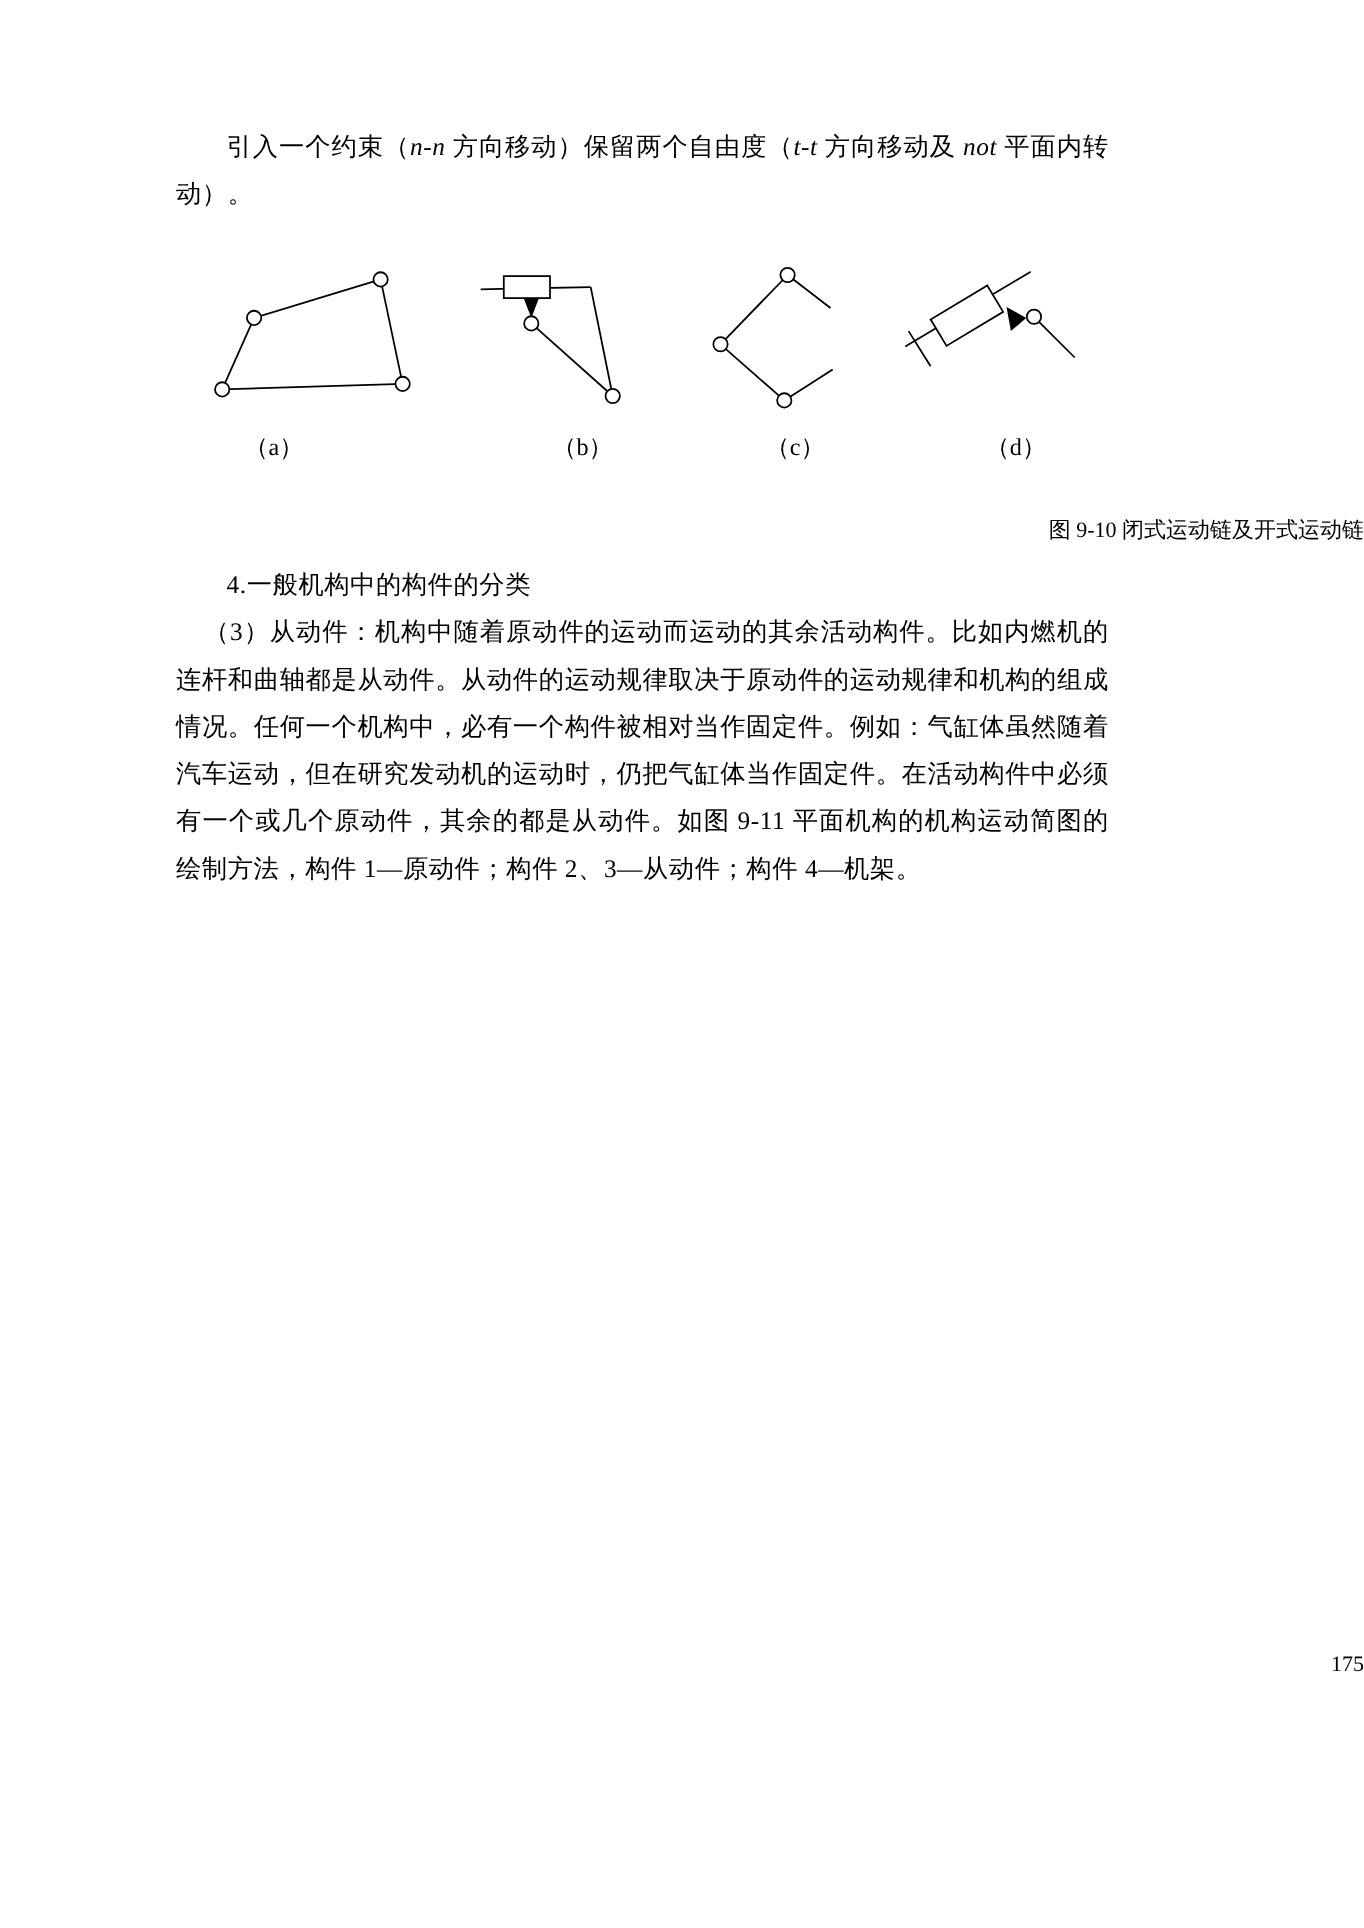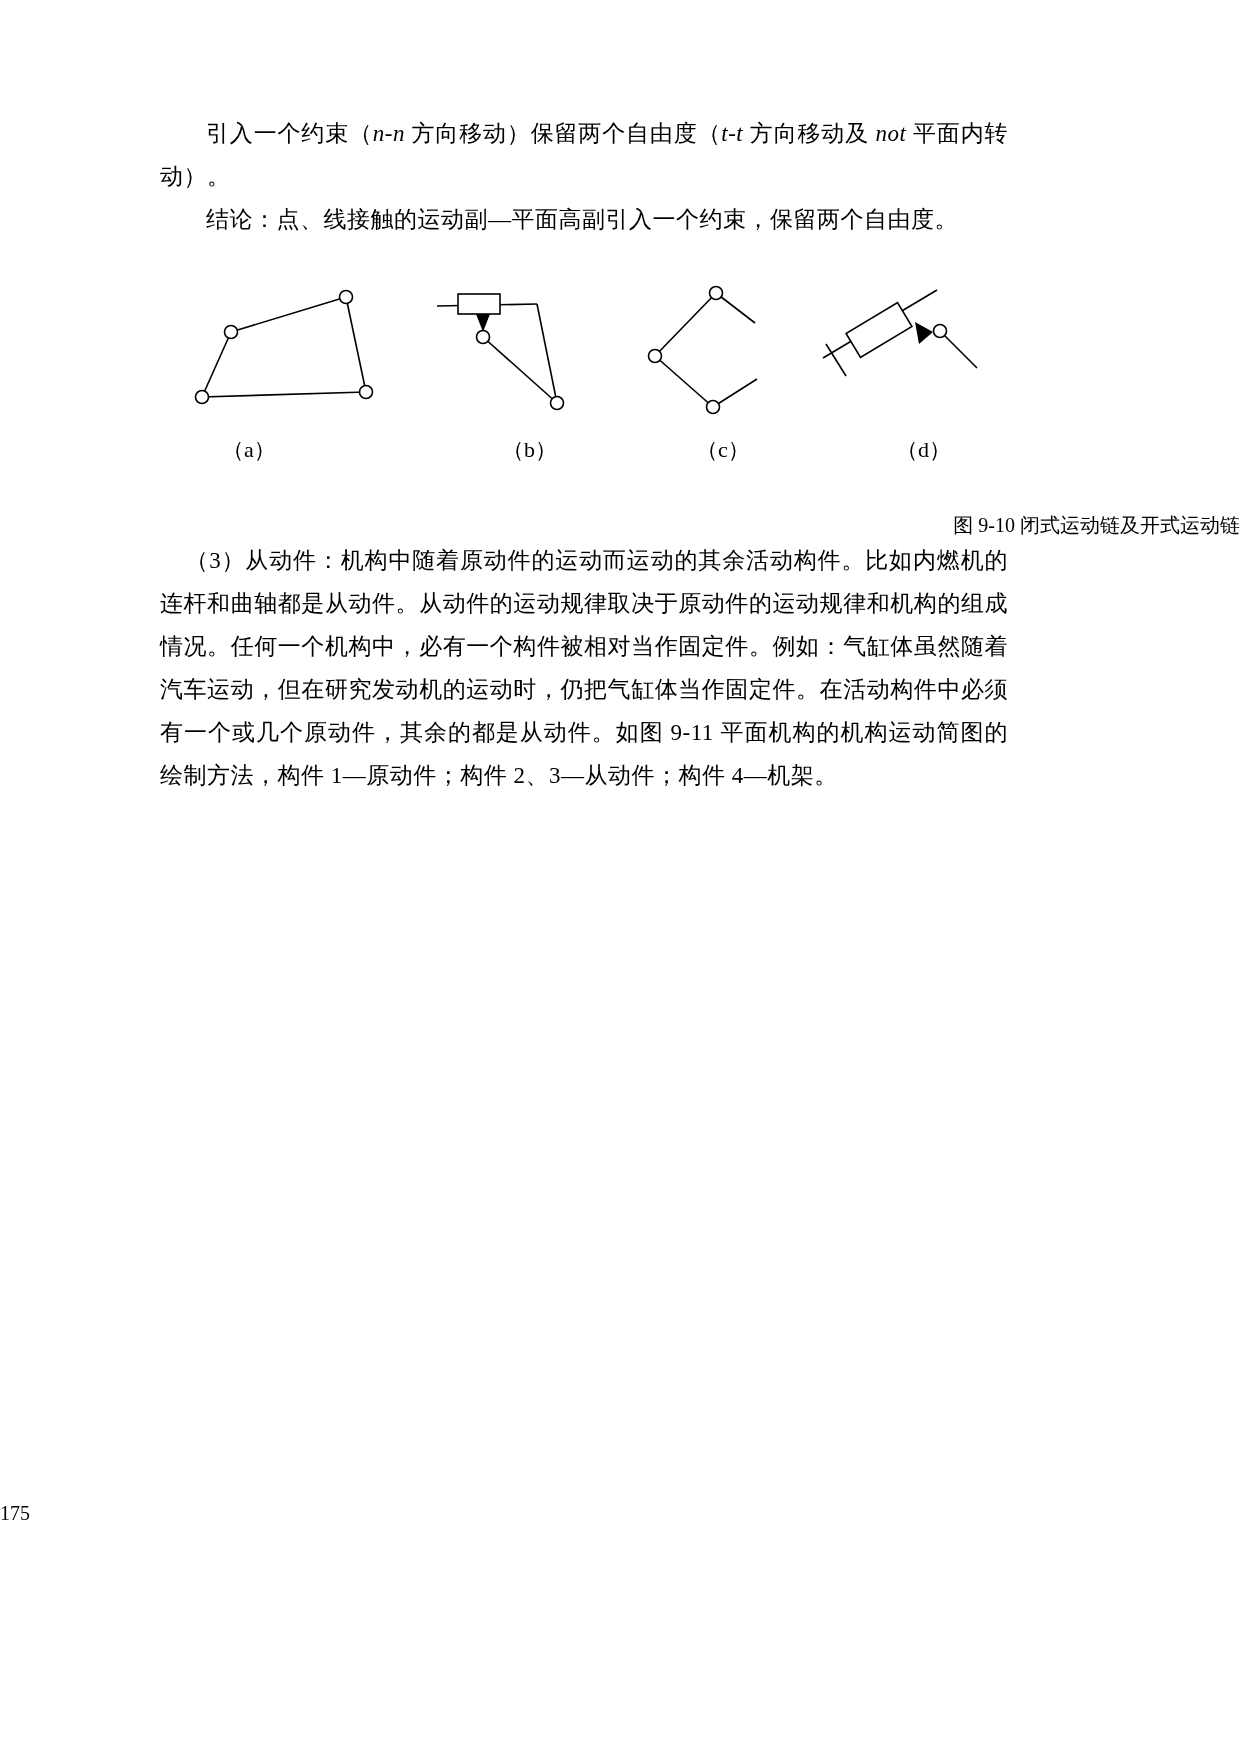--- a/index.html
+++ b/index.html
@@ -52,40 +52,39 @@
     margin-top: 30px;
     text-align: right;
     font-size: 20px;
     line-height: 28px;
   }
   .page-number {
     position: absolute;
     top: 1500px;
     left: 0;
     width: 100%;
-    text-align: left;
+    text-align: right;
     font-size: 20px;
     line-height: 26px;
   }
   svg line, svg polyline, svg path, svg rect {
     stroke: #000000;
     stroke-width: 1.6;
   }
   svg rect.slider { fill: #ffffff; }
   svg circle.joint { fill: #ffffff; stroke: #000000; stroke-width: 1.6; }
   svg polygon.pin { fill: #000000; stroke: none; }
 </style>
 </head>
 <body>
 
 <div class="page">
 
   <p class="p indent2"><span>引入一个约束（</span><span class="var">n-n</span><span> 方向移动）保留两个自由度（</span><span class="var">t-t</span><span> 方向移动及 </span><span class="var">not</span><span> 平面内转动）。</span></p>
 
-  <p class="p indent2">结论：点、线接触的运动副—平面高副引入一个约束，保留两个自由度。</p>
 
 
 
   <div class="figure-block">
 
     <svg class="diagram" style="left:185px; top:5px" width="200" height="135" viewBox="0 0 200 135">
       <g>
         <line x1="17" y1="111" x2="46" y2="46"></line>
         <line x1="46" y1="46" x2="161" y2="11"></line>
         <line x1="161" y1="11" x2="181" y2="106"></line>
@@ -143,20 +142,21 @@
     </svg>
 
     <span class="fig-label" style="left:222px">（a）</span>
     <span class="fig-label" style="left:502px">（b）</span>
     <span class="fig-label" style="left:696px">（c）</span>
     <span class="fig-label" style="left:896px">（d）</span>
   </div>
 
   <div class="caption">图 9-10 闭式运动链及开式运动链</div>
 
+  <p class="p indent2 mt">4.一般机构中的构件的分类</p>
 
 
 
 
   <p class="p indent1">（3）从动件：机构中随着原动件的运动而运动的其余活动构件。比如内燃机的连杆和曲轴都是从动件。从动件的运动规律取决于原动件的运动规律和机构的组成情况。任何一个机构中，必有一个构件被相对当作固定件。例如：气缸体虽然随着汽车运动，但在研究发动机的运动时，仍把气缸体当作固定件。在活动构件中必须有一个或几个原动件，其余的都是从动件。如图 9-11 平面机构的机构运动简图的绘制方法，构件 1—原动件；构件 2、3—从动件；构件 4—机架。</p>
 
   <div class="page-number">175</div>
 
 </div>
 

